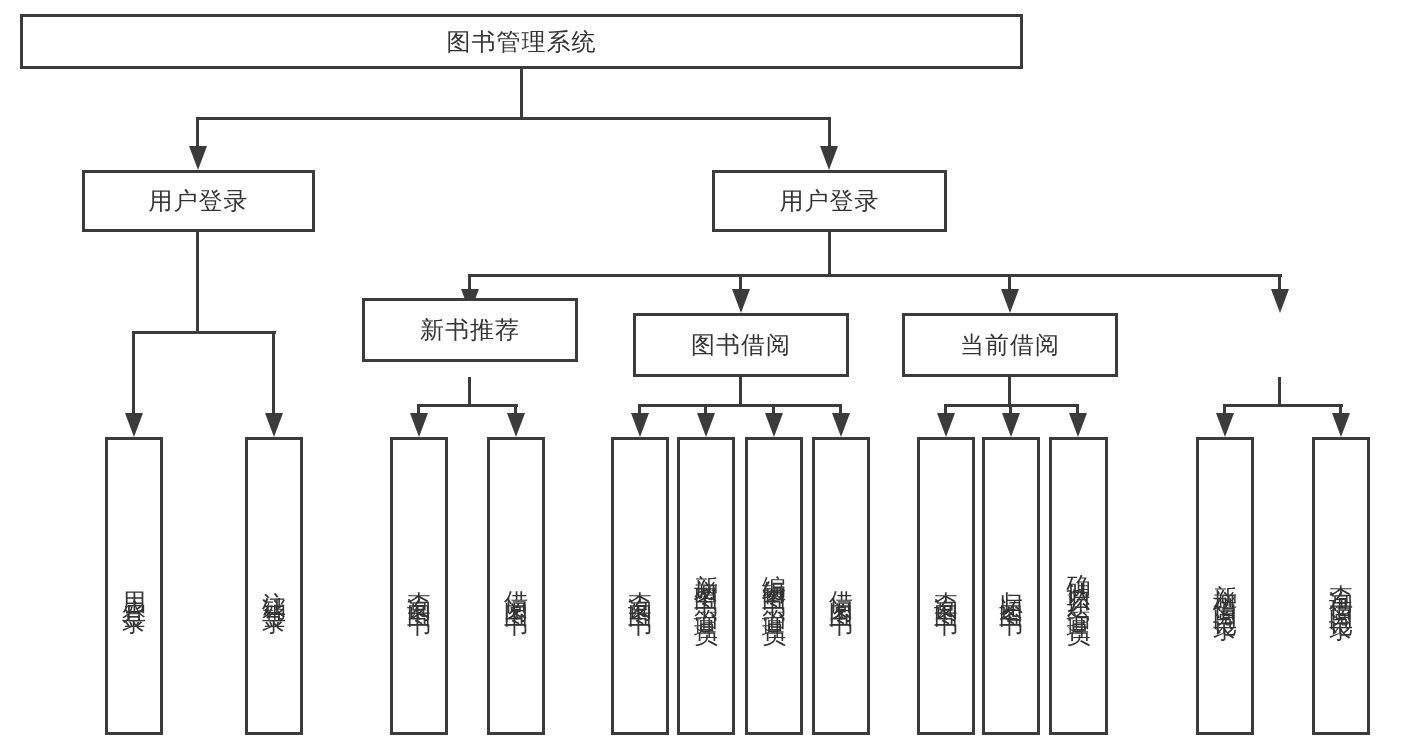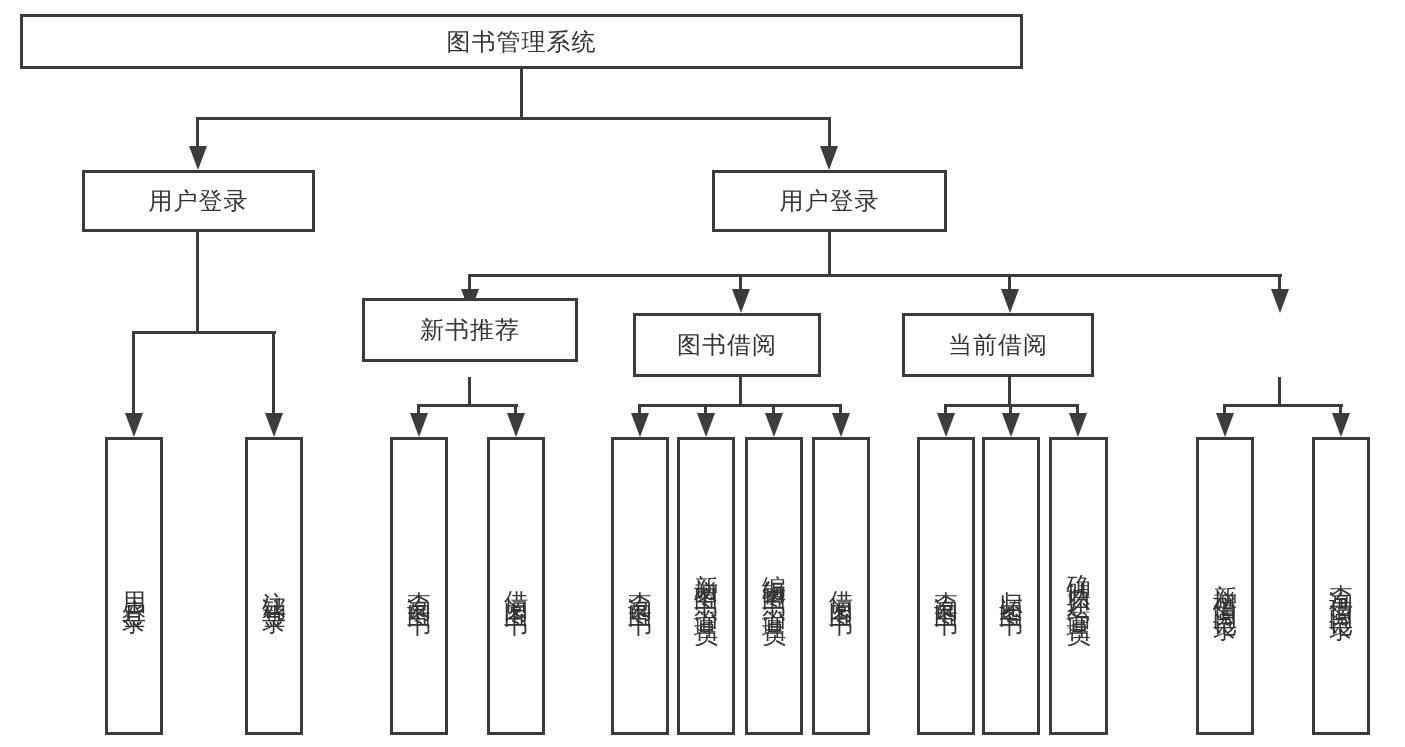--- a/index.html
+++ b/index.html
@@ -56,22 +56,22 @@
 <body>
 
 <div class="canvas">
 
   <div class="box" style="left:20px;top:14px;width:1003px;height:55px">图书管理系统</div>
 
   <div class="box" style="left:82px;top:170px;width:233px;height:62px">用户登录</div>
   <div class="box" style="left:712px;top:170px;width:235px;height:62px">用户登录</div>
 
   <div class="box" style="left:362px;top:298px;width:216px;height:64px">新书推荐</div>
-  <div class="box" style="left:633px;top:313px;width:188px;height:64px">图书借阅</div>
-  <div class="box" style="left:902px;top:313px;width:192px;height:64px">当前借阅</div>
+  <div class="box" style="left:633px;top:313px;width:216px;height:64px">图书借阅</div>
+  <div class="box" style="left:902px;top:313px;width:216px;height:64px">当前借阅</div>
 
   <div class="box vbox" style="left:105px;top:437px;width:58px;height:298px">用户登录</div>
   <div class="box vbox" style="left:245px;top:437px;width:58px;height:298px">注销登录</div>
 
   <div class="box vbox" style="left:390px;top:437px;width:58px;height:298px">查询图书</div>
   <div class="box vbox" style="left:487px;top:437px;width:58px;height:298px">借阅图书</div>
 
   <div class="box vbox" style="left:611px;top:437px;width:58px;height:298px">查询图书</div>
   <div class="box vbox" style="left:677px;top:437px;width:58px;height:298px">新增图书（管理员）</div>
   <div class="box vbox" style="left:745px;top:437px;width:58px;height:298px">编辑图书（管理员）</div>

